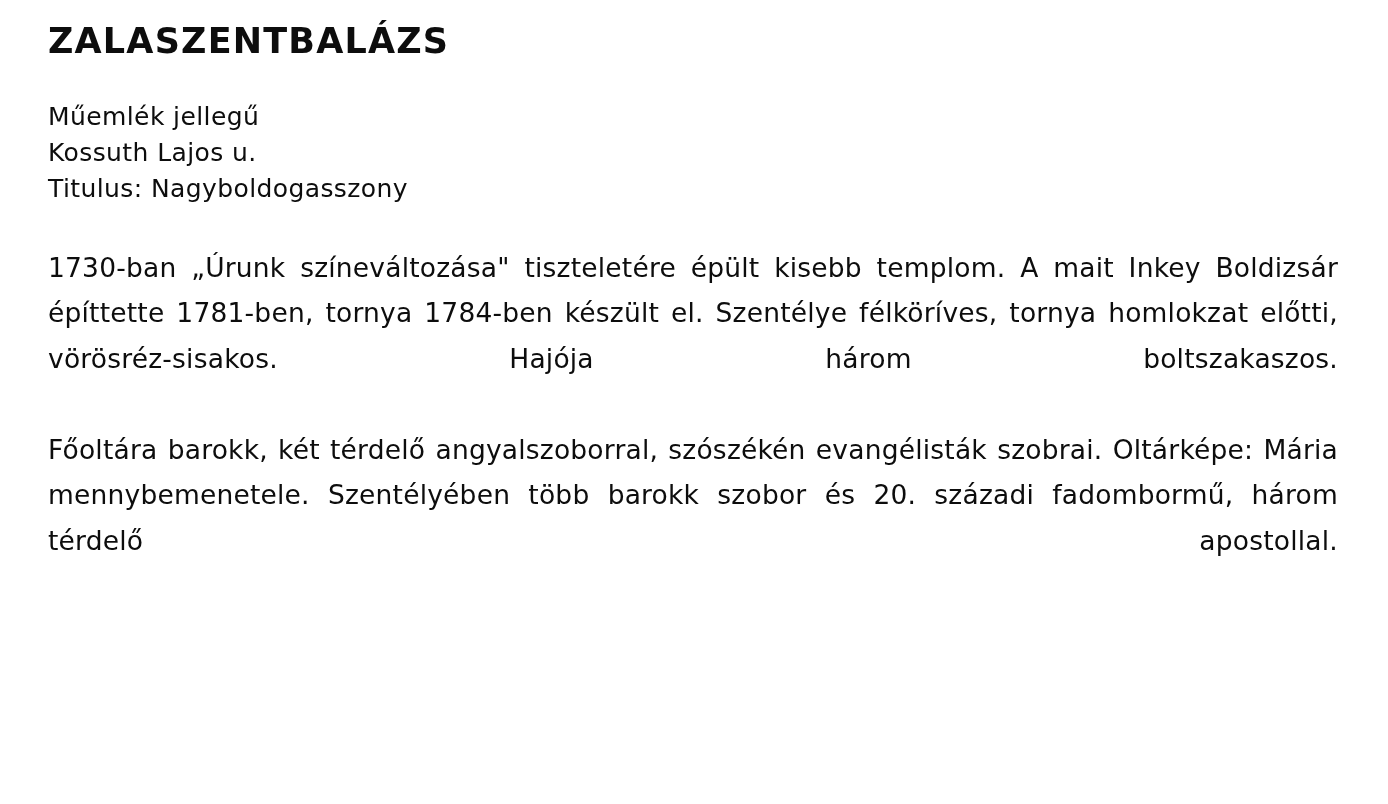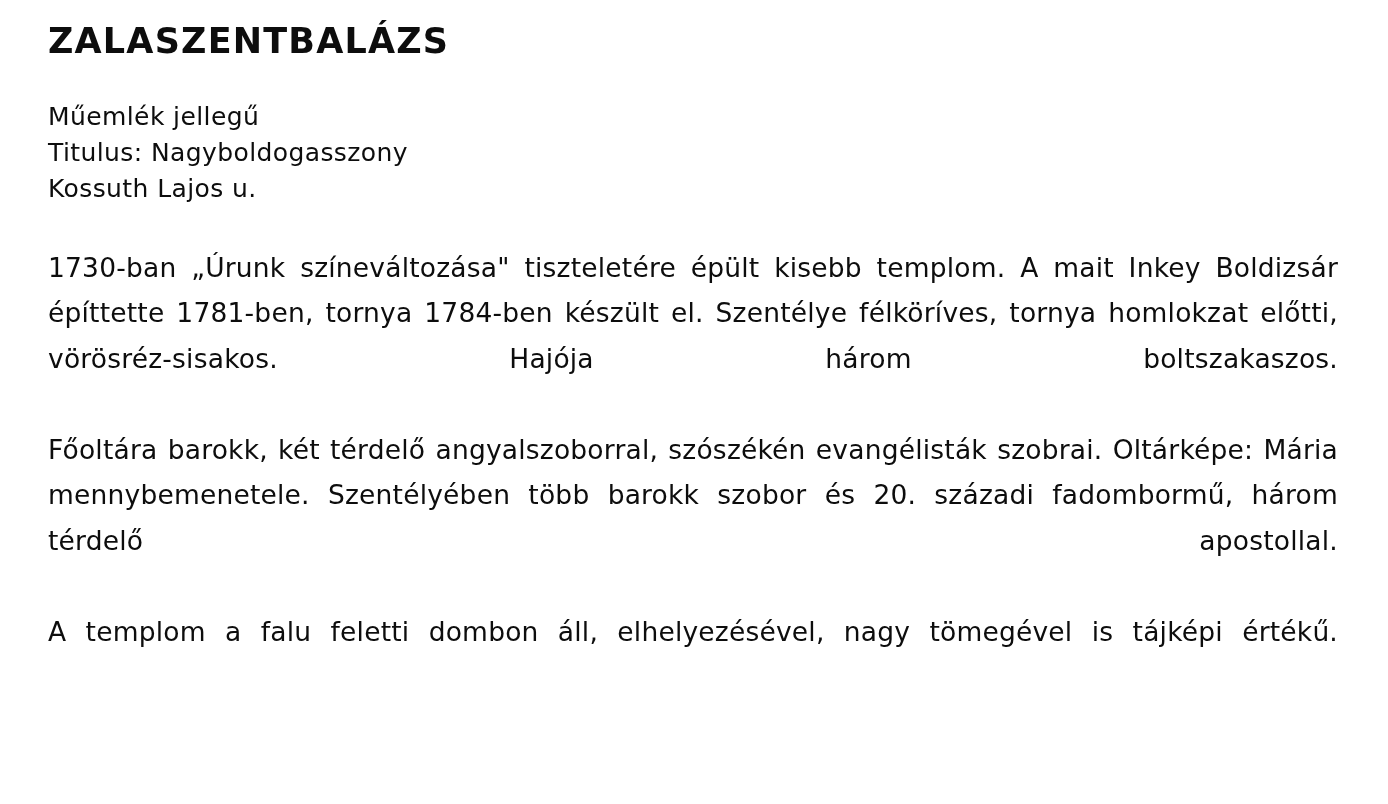--- a/index.html
+++ b/index.html
@@ -78,24 +78,23 @@
 <body>
 
 <div class="page">
   <div class="content">
 
     <h1 class="place-title">ZALASZENTBALÁZS</h1>
 
 
     <div class="meta-block">
       <div class="meta-line">Műemlék jellegű</div>
+      <div class="meta-line">Kossuth Lajos u.</div>
       <div class="meta-line">Titulus: Nagyboldogasszony</div>
-      <div class="meta-line">Kossuth Lajos u.</div>
     </div>
 
     <div class="body-block">
       <p class="para">1730-ban „Úrunk színeváltozása" tiszteletére épült kisebb templom. A mait Inkey Boldizsár építtette 1781-ben, tornya 1784-ben készült el. Szentélye félköríves, tornya homlokzat előtti, vörösréz-sisakos. Hajója három boltszakaszos.</p>
       <p class="para">Főoltára barokk, két térdelő angyalszoborral, szószékén evangélisták szobrai. Oltárképe: Mária mennybemenetele. Szentélyében több barokk szobor és 20. századi fadombormű, három térdelő apostollal.</p>
-      <p class="para last">A templom a falu feletti dombon áll, elhelyezésével, nagy tömegével is tájképi értékű.</p>
     </div>
 
   </div>
 </div>
 
 </body></html>

